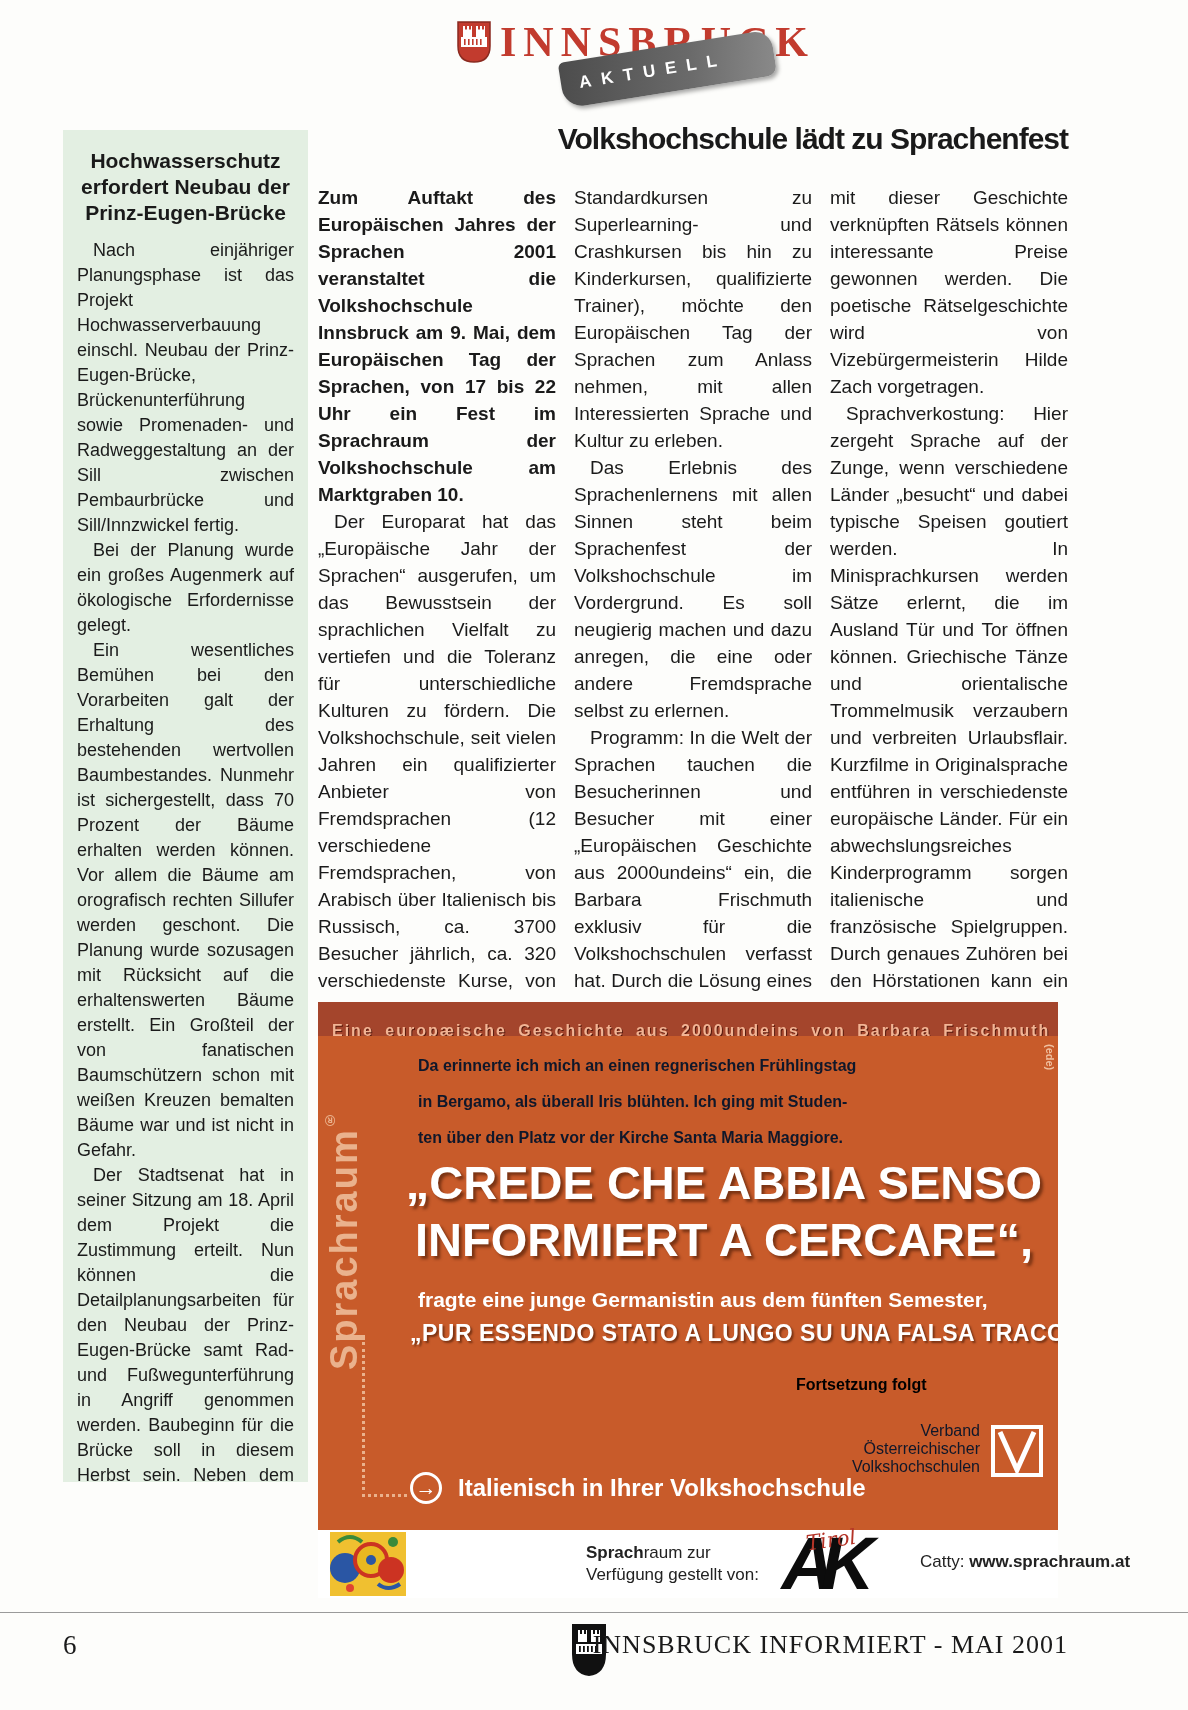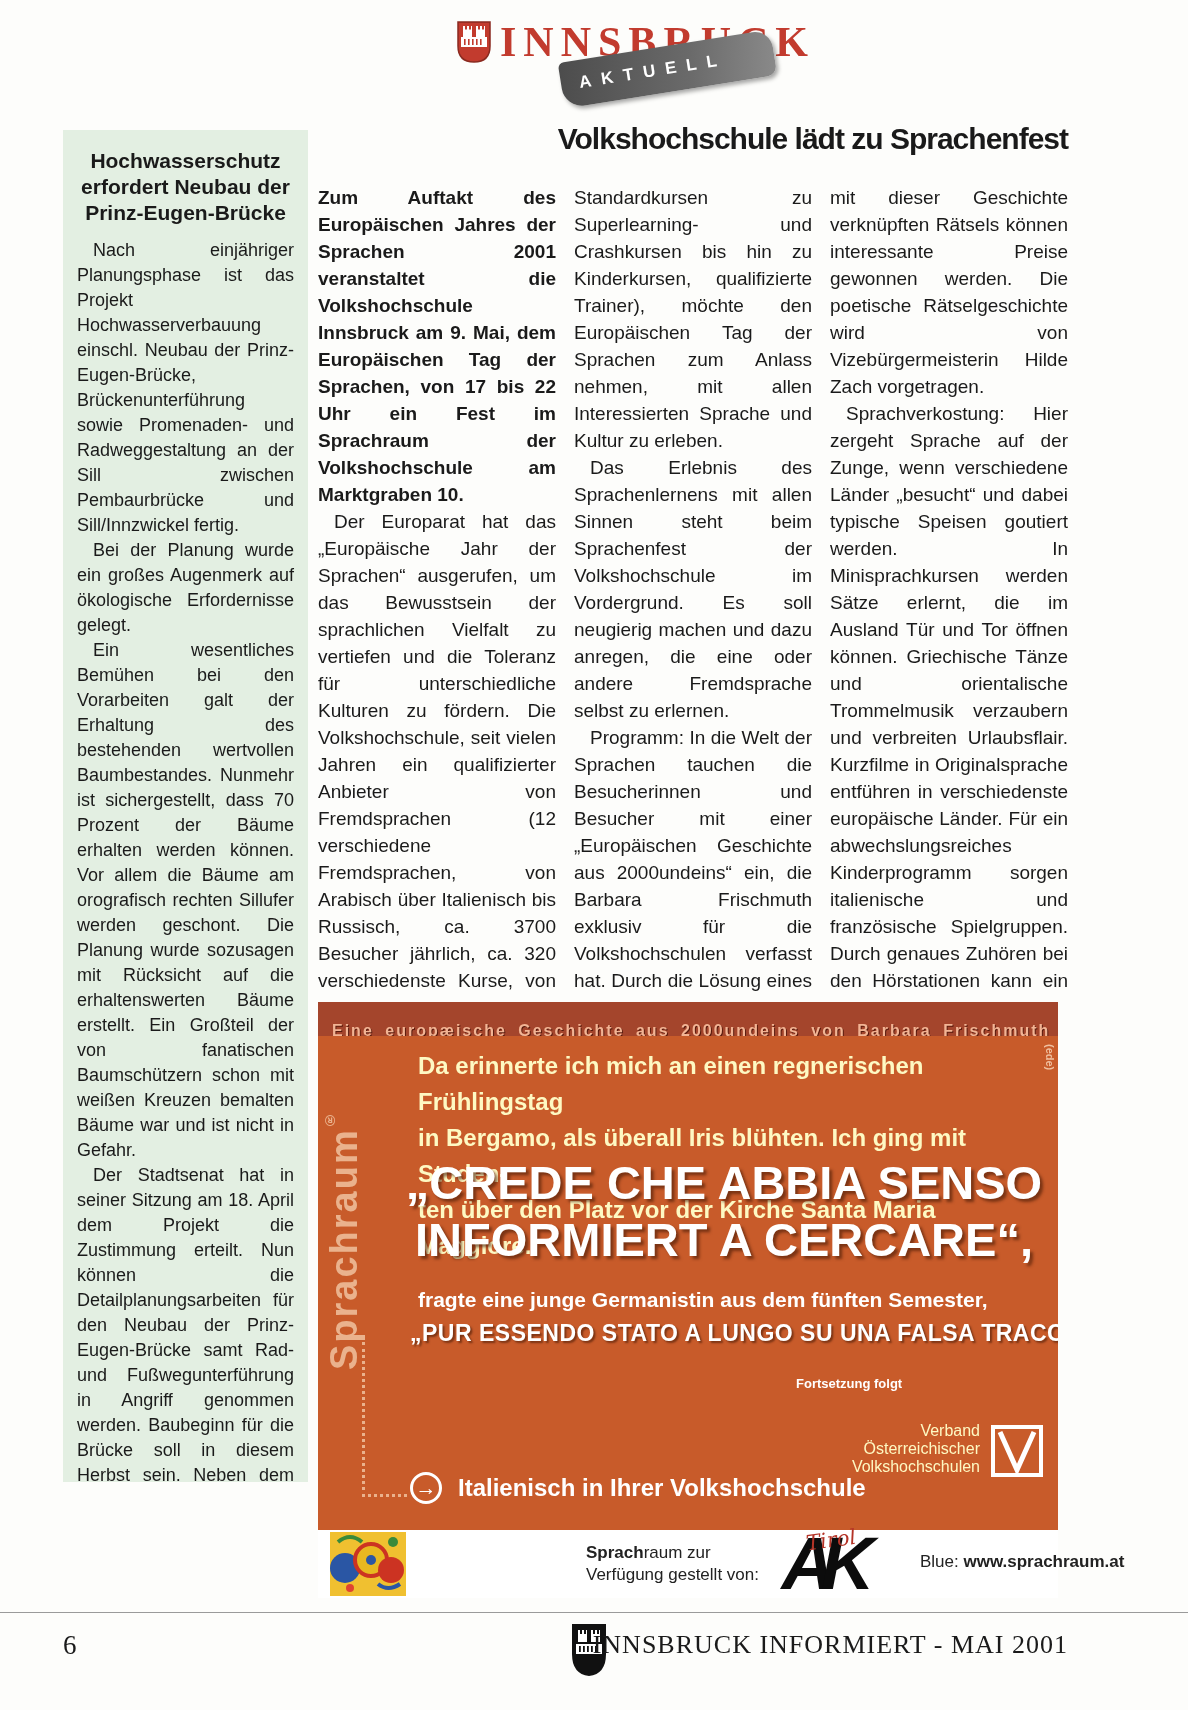--- a/index.html
+++ b/index.html
@@ -40,35 +40,35 @@
            line-height:34px;padding:12px 14px;box-sizing:border-box;white-space:nowrap;
            text-shadow:1px 1px 0 #56190c;}
   .ad-body{position:absolute;left:0;top:34px;width:740px;height:494px;background:#c85b2a;overflow:hidden;}
   .vbrand{position:absolute;left:4px;top:4px;height:330px;writing-mode:vertical-rl;
           transform:rotate(180deg);font-size:38px;font-weight:700;color:#eab28d;letter-spacing:2px;}
   .vbrand sup{font-size:14px;}
   .vcredit{position:absolute;right:2px;top:8px;writing-mode:vertical-rl;font-size:11px;
            color:#f0c0a0;font-weight:700;}
   .dotted-l{position:absolute;left:44px;top:306px;width:42px;height:152px;
             border-left:3px dotted #eab28d;border-bottom:3px dotted #eab28d;}
-  .story{position:absolute;left:100px;top:12px;width:560px;color:#fef9c3;font-size:24px;
+  .story{position:absolute;left:100px;top:12px;width:560px;color:#0f172a;font-size:16px;
          font-weight:700;line-height:36px;}
   .quote{position:absolute;left:86px;top:118px;width:640px;text-align:center;color:#fff;
          font-size:47px;font-weight:700;line-height:57px;letter-spacing:0px;
          text-shadow:3px 3px 3px rgba(70,25,5,.6);white-space:nowrap;}
   .q-intro{position:absolute;left:100px;top:252px;color:#fff;font-size:21px;font-weight:700;}
   .q-main{position:absolute;left:92px;top:284px;color:#fff;font-size:23px;font-weight:800;
           letter-spacing:.5px;text-shadow:2px 2px 2px rgba(70,25,5,.6);white-space:nowrap;}
-  .fortsetzung{position:absolute;left:478px;top:340px;color:#ffffff;font-size:13px;font-weight:700;}
+  .fortsetzung{position:absolute;left:478px;top:340px;color:#000000;font-size:16px;font-weight:700;}
   .cta-row{position:absolute;left:92px;top:436px;display:flex;align-items:center;}
   .arrow-circle{width:32px;height:32px;border:3px solid #fff;border-radius:50%;color:#fff;
                 font-size:21px;font-weight:700;display:flex;align-items:center;justify-content:center;
                 box-sizing:border-box;}
   .cta-label{color:#fff;font-size:24px;font-weight:700;margin-left:16px;white-space:nowrap;}
-  .verband{position:absolute;left:528px;top:386px;width:134px;text-align:right;color:#fef9c3;
+  .verband{position:absolute;left:528px;top:386px;width:134px;text-align:right;color:#0f172a;
            font-size:16px;line-height:18px;}
   .verband-logo{position:absolute;left:672px;top:388px;width:54px;height:60px;}
   .ad-strip{position:absolute;left:0;top:528px;width:740px;height:68px;background:#fff;}
   .eu-logo{position:absolute;left:12px;top:2px;width:76px;height:64px;}
   .provider{position:absolute;left:268px;top:12px;font-size:17px;line-height:22px;color:#222;}
   .provider b{font-weight:700;}
   .ak{position:absolute;left:428px;top:-4px;width:150px;height:76px;text-align:center;}
   .ak-letters{font-size:74px;font-weight:900;font-style:italic;letter-spacing:-14px;color:#0c0c0c;
               line-height:76px;}
   .ak-tirol{position:absolute;left:60px;top:2px;font-family:"DejaVu Serif",serif;font-style:italic;
@@ -173,21 +173,21 @@
         <path d="M48 52 Q58 60 70 52" stroke="#2a56a4" fill="none" stroke-width="4"></path>
       </svg>
       <div class="provider">
         <div><b>Sprach</b><span>raum zur</span></div>
         <div>Verfügung gestellt von:</div>
       </div>
       <div class="ak">
         <div class="ak-letters">AK</div>
         <div class="ak-tirol">Tirol</div>
       </div>
-      <div class="infos"><span>Blue: </span><b>www.sprachraum.at</b></div>
+      <div class="infos"><span>Catty: </span><b>www.sprachraum.at</b></div>
     </div>
   </div>
 
   <div class="footer-line"></div>
   <div class="page-num">6</div>
   <svg class="foot-crest" viewBox="0 0 38 56">
     <path d="M2 2 h34 v30 q0 20 -17 22 q-17 -2 -17 -22 z" fill="#111"></path>
     <rect x="8" y="8" width="9" height="12" fill="#fff"></rect>
     <rect x="21" y="8" width="9" height="12" fill="#fff"></rect>
     <rect x="10" y="8" width="2" height="4" fill="#111"></rect>

